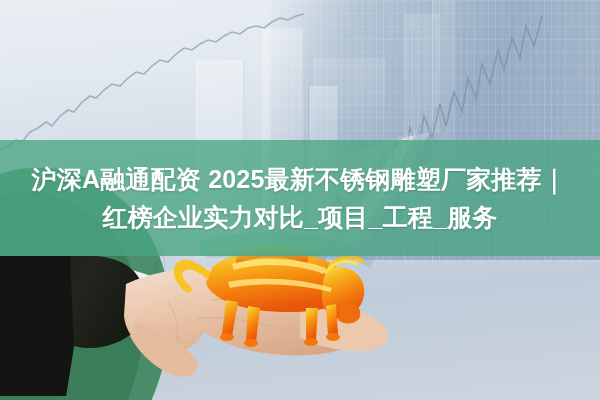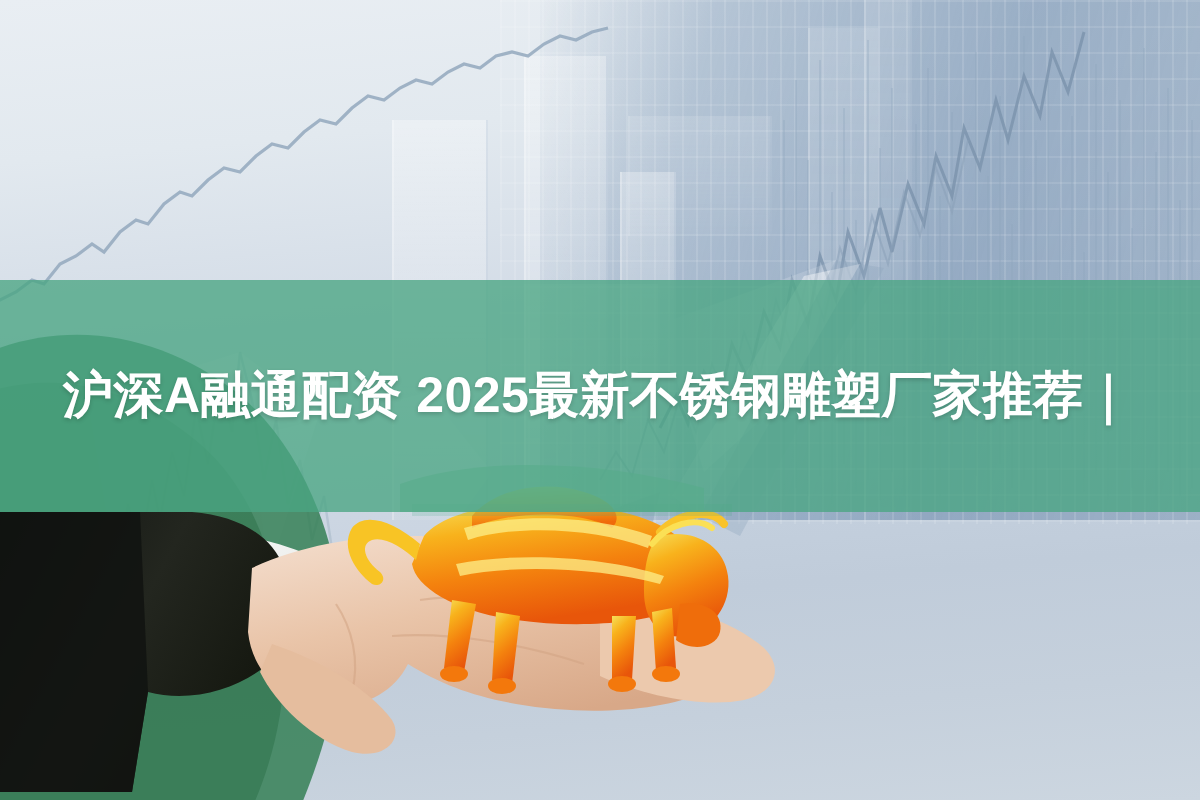--- a/index.html
+++ b/index.html
@@ -290,15 +290,16 @@
       </g>
 
       <path d="M200 242 C 240 228, 300 230, 352 244 L 352 256 L 200 256 Z" fill="#7fc0a0" opacity="0.55"></path>
     </svg>
   </div>
 
   <div class="green-band"></div>
 
   <div class="headline">
     <div class="line line1">沪深A融通配资 2025最新不锈钢雕塑厂家推荐｜</div>
+    <div class="line line2">红榜企业实力对比_项目_工程_服务</div>
   </div>
 
 </div>
 
 </body></html>

